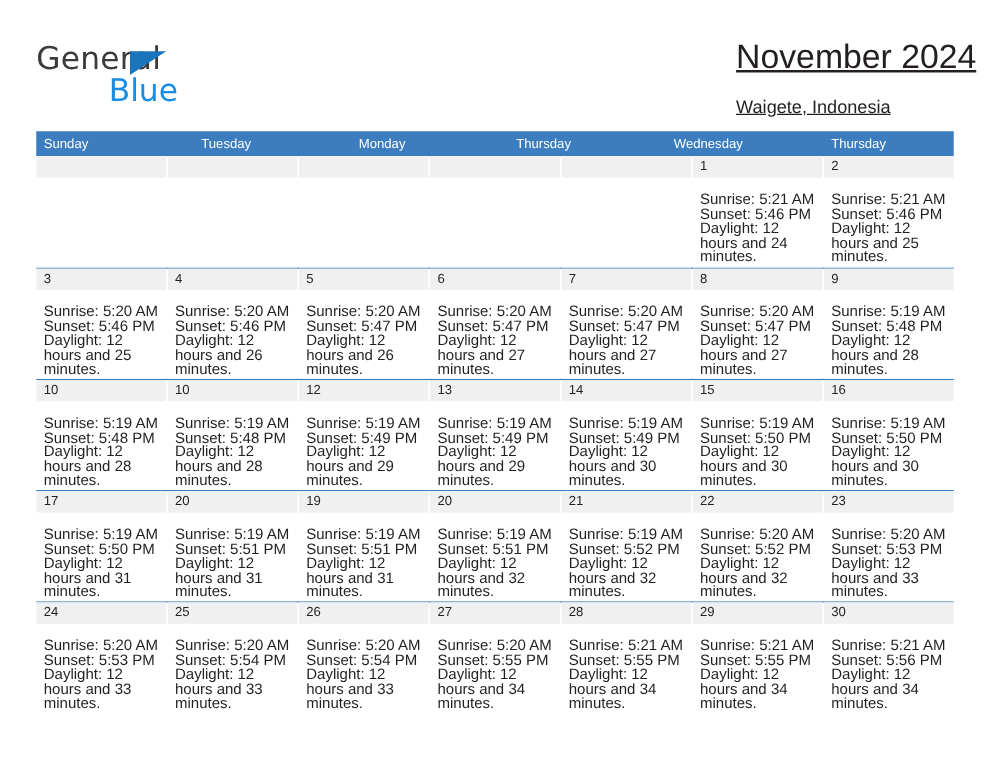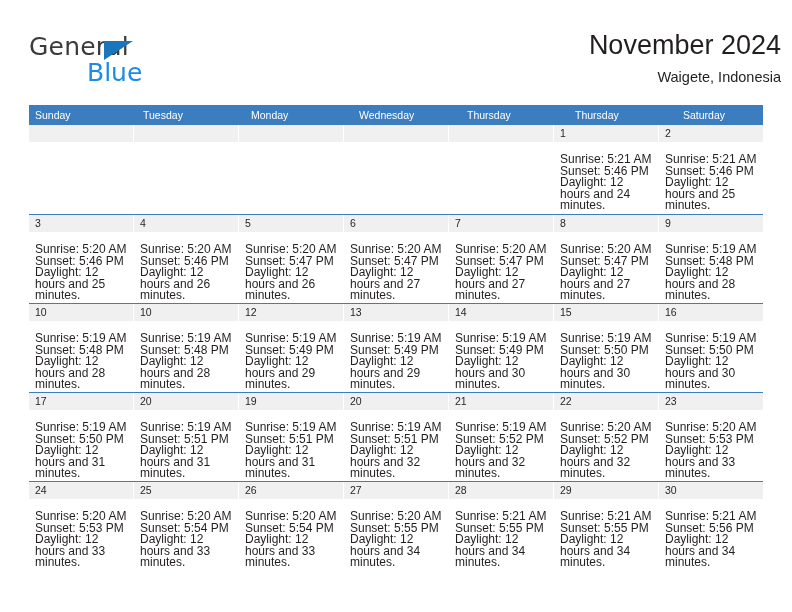--- a/index.html
+++ b/index.html
@@ -63,35 +63,36 @@
     font-size: 25px;
     color: #1b8ce3;
     font-family: "DejaVu Sans", sans-serif;
     font-weight: 400;
   }
 
   .title-block {
     position: absolute;
     right: 0;
     top: 0;
-    text-align: right;
+    text-align: left;
+    text-decoration: underline;
   }
   .cal-title {
     font-size: 27px;
     font-weight: 400;
     color: #231f20;
     line-height: 34px;
     white-space: nowrap;
   }
   .cal-subtitle {
     font-size: 14.5px;
     font-weight: 400;
     color: #231f20;
     line-height: 22px;
-    margin-top: 4px;
+    margin-top: 13px;
     white-space: nowrap;
   }
 
   
   .calendar {
     position: absolute;
     left: 29px;
     top: 105px;
     width: 734px;
   }
@@ -172,24 +173,23 @@
       <div class="cal-subtitle">Waigete, Indonesia</div>
     </div>
 
   </div>
 
   <div class="calendar">
     <div class="weekdays">
         <div class="weekday">Sunday</div>
         <div class="weekday">Tuesday</div>
         <div class="weekday">Monday</div>
+        <div class="weekday">Thursday</div>
         <div class="weekday">Wednesday</div>
         <div class="weekday">Thursday</div>
-        <div class="weekday">Thursday</div>
-        <div class="weekday">Saturday</div>
       </div>
     <div id="weeks-container">
         <div class="week">
           <div class="daycell empty">
             <div class="daynum-band">
               <div class="daynum"></div>
             </div>
           </div>
           <div class="daycell empty">
             <div class="daynum-band">

